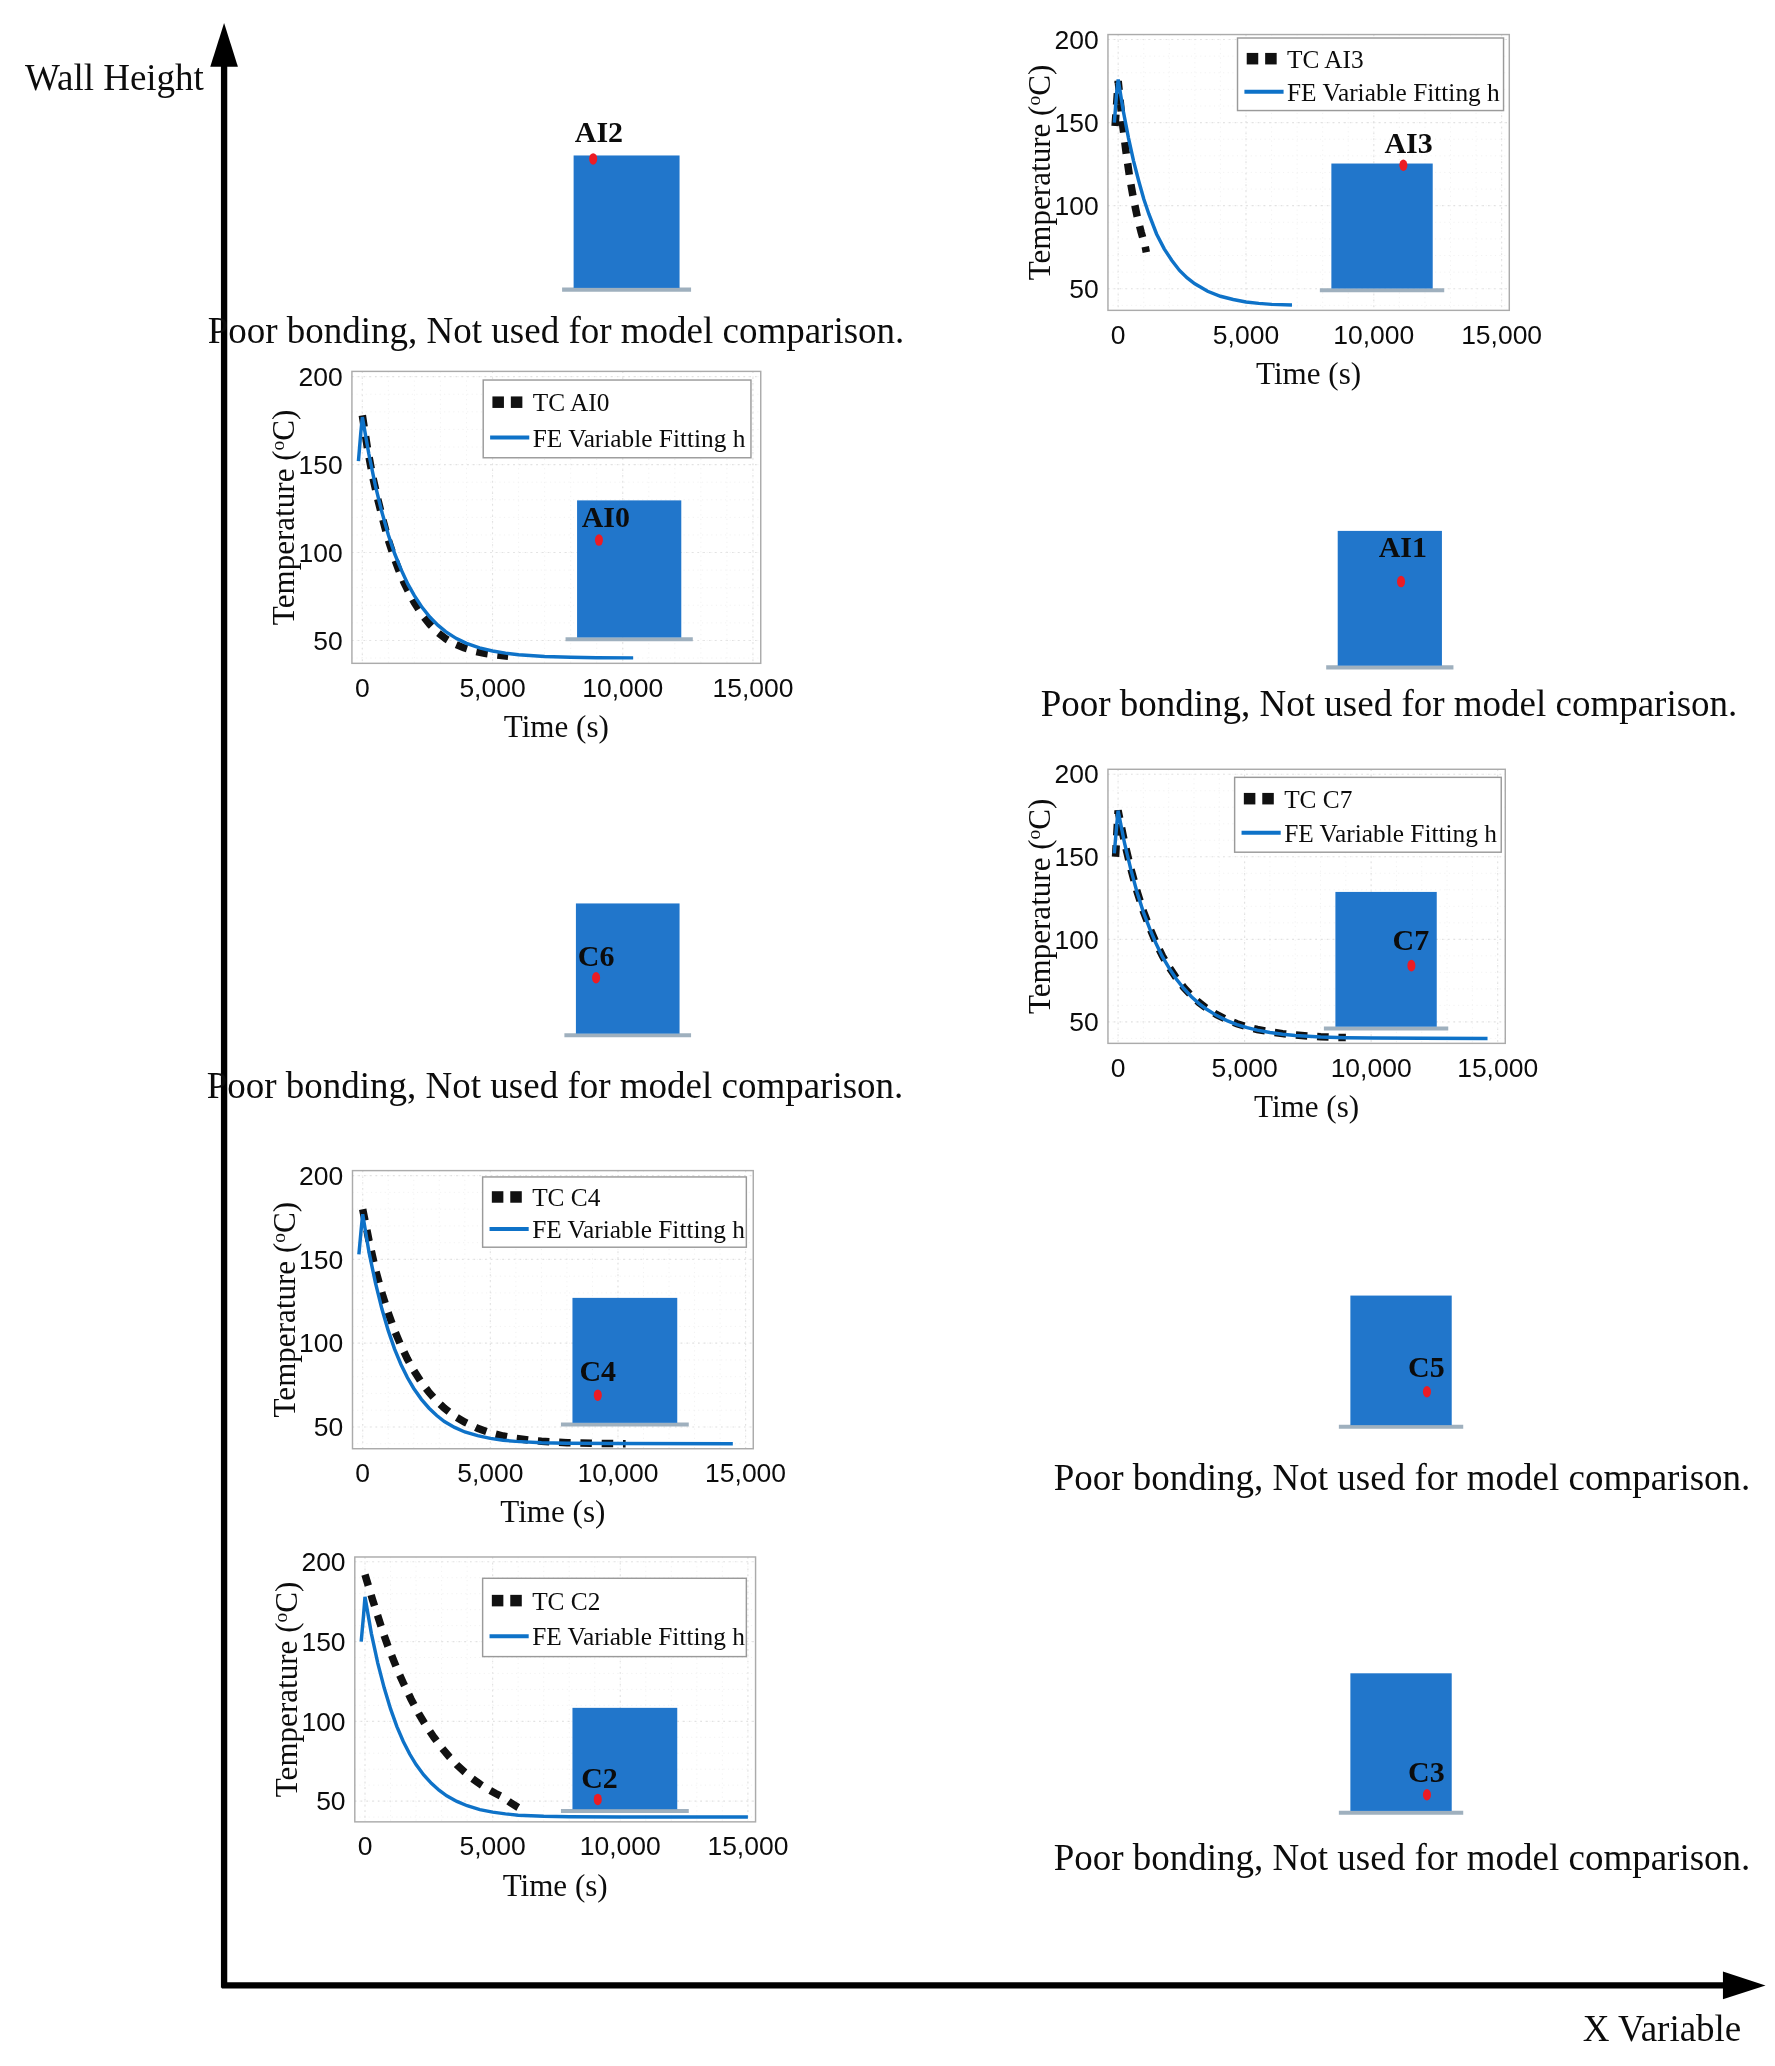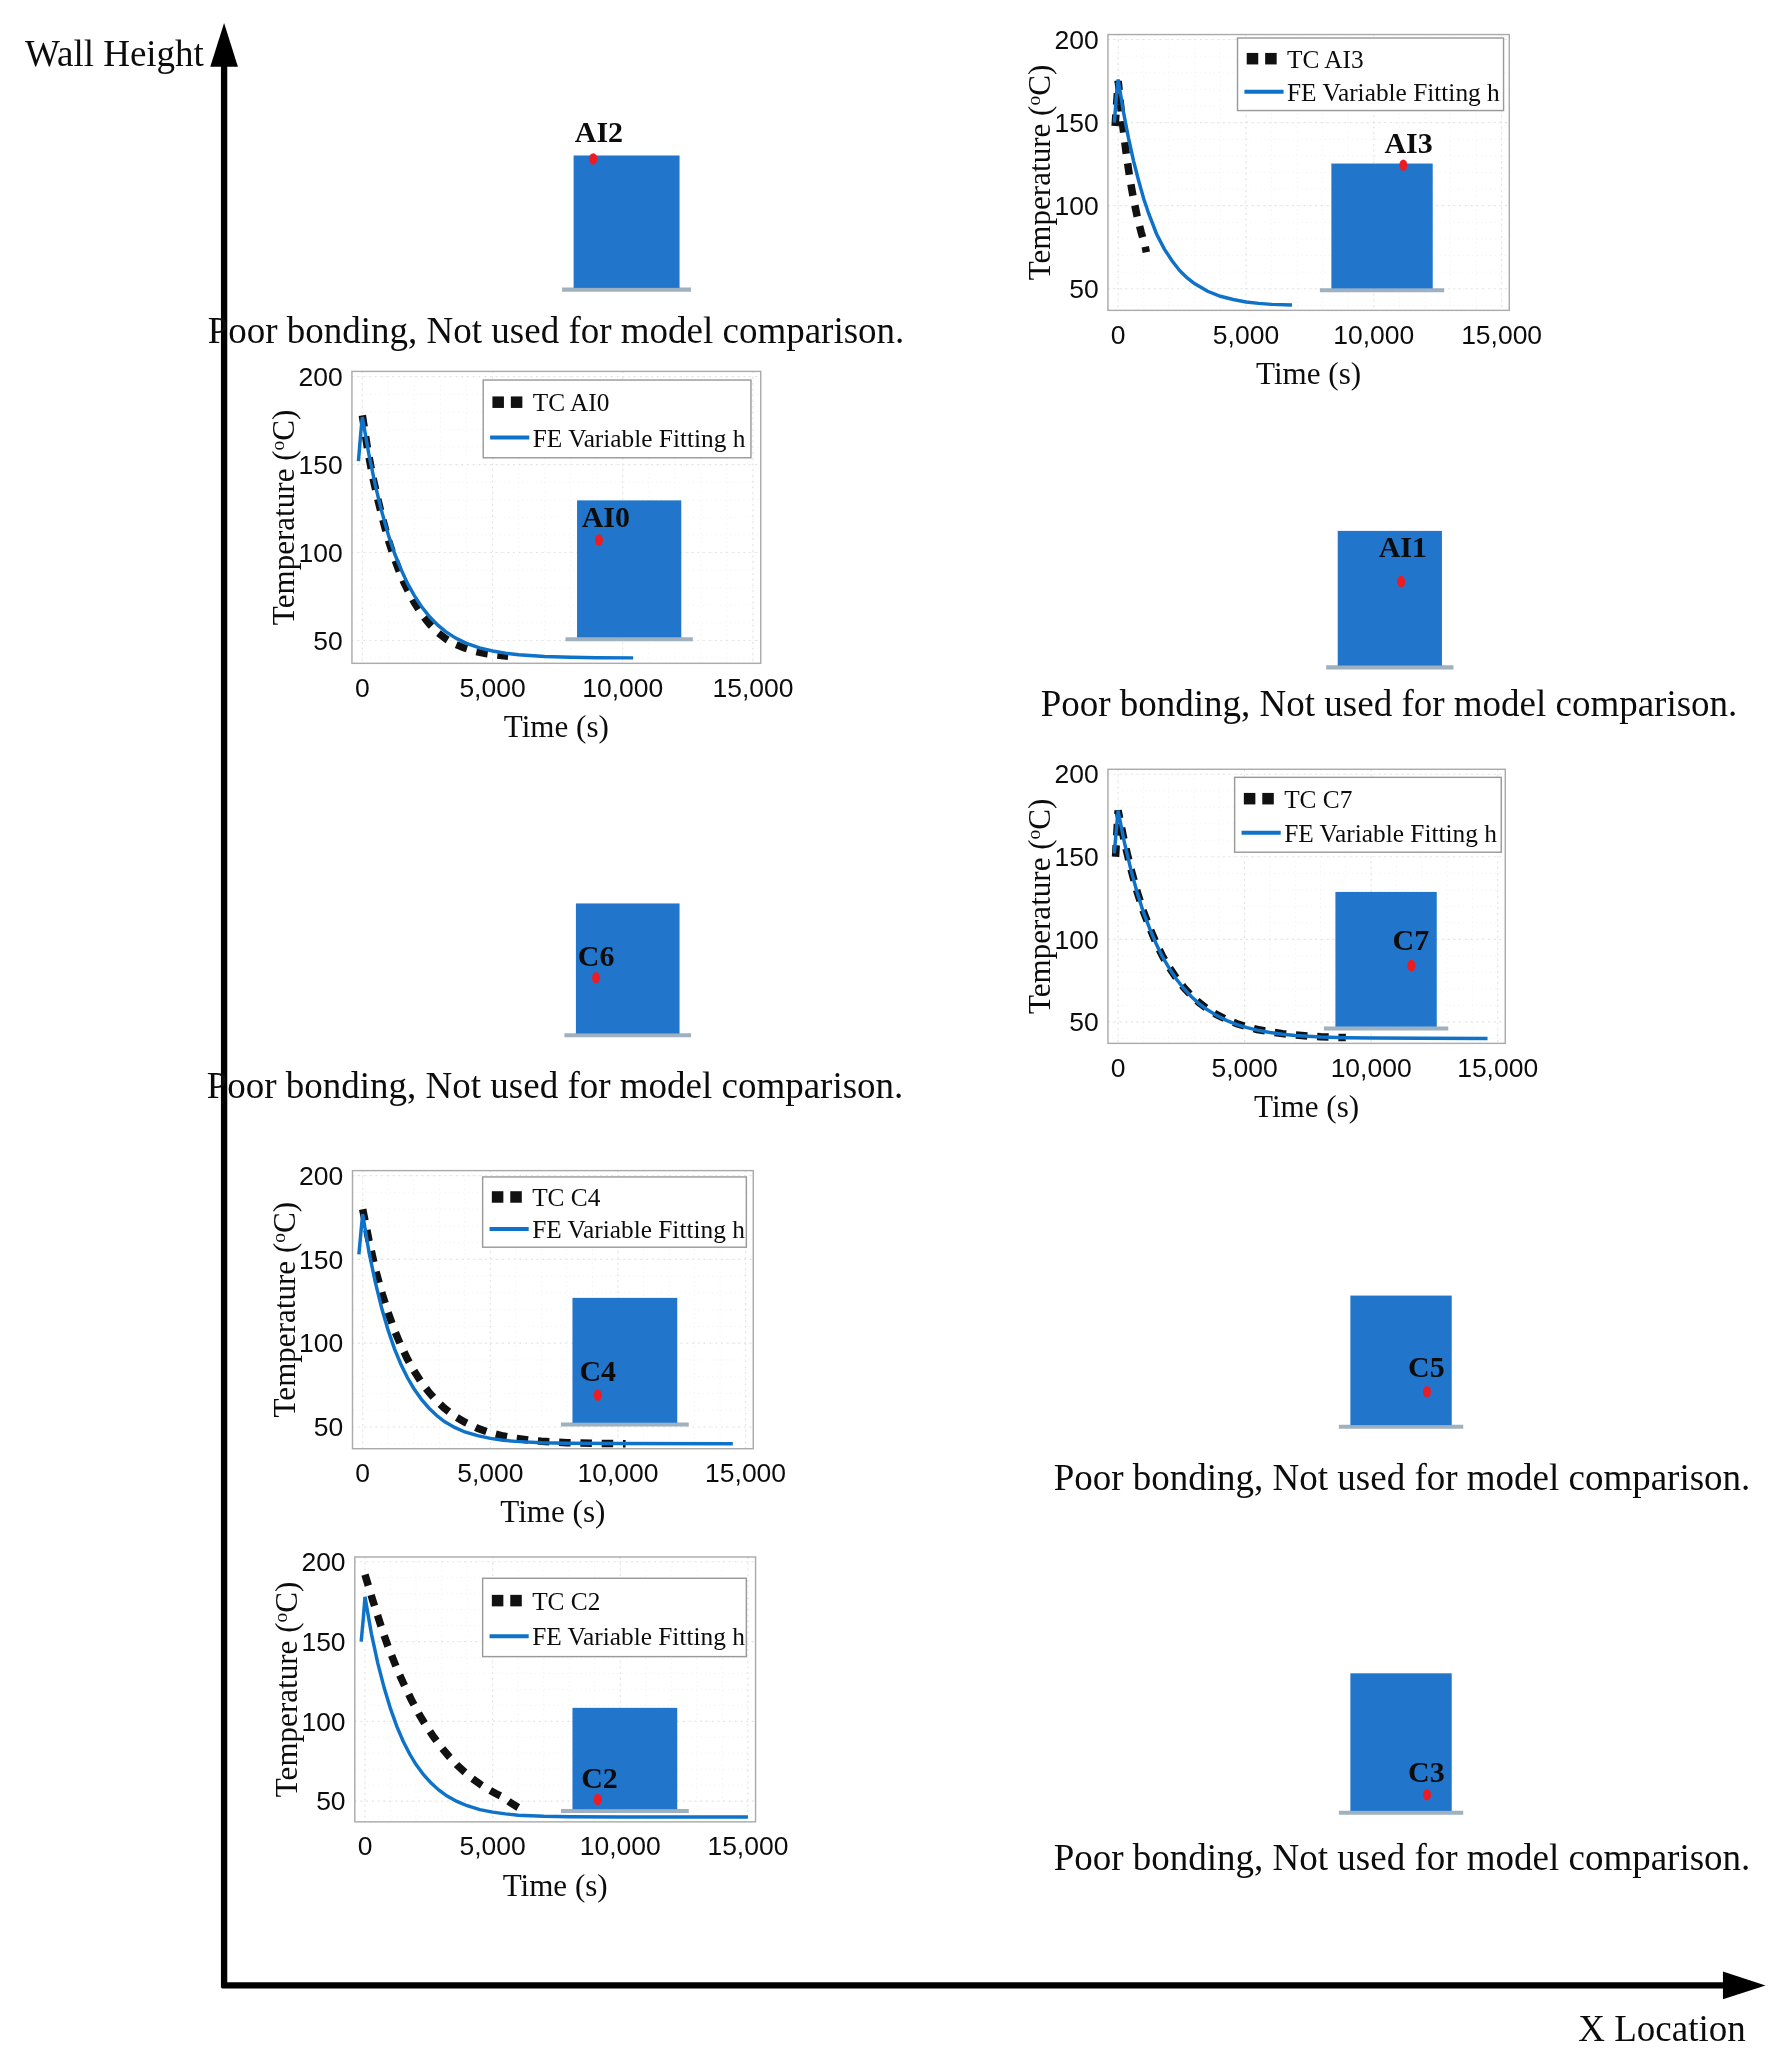--- a/index.html
+++ b/index.html
@@ -1,21 +1,21 @@
 <!DOCTYPE html>
 <html style="font-size:9.2px"><head>
 <meta charset="utf-8">
 <style>
   html,body{margin:0;padding:0;background:#ffffff;}
   #canvas{position:relative;width:1776px;height:2066px;background:#ffffff;overflow:hidden;
           font-family:"Liberation Serif",serif;}
   #plot-layer{position:absolute;left:0;top:0;}
   .big-label{position:absolute;font-size:37px;color:#0c0c0c;white-space:nowrap;
              font-family:"Liberation Serif",serif;}
-  #wall-height-label{left:25px;top:32px;}
+  #wall-height-label{left:25px;top:56px;}
   #x-location-label{left:1662px;top:2007px;transform:translateX(-50%);}
   .caption{position:absolute;font-size:37px;color:#0c0c0c;white-space:nowrap;
            transform:translateX(-50%);font-family:"Liberation Serif",serif;}
   #cap-AI2{left:556px;top:309px;}
   #cap-AI1{left:1389px;top:682px;}
   #cap-C6{left:555px;top:1064px;}
   #cap-C5{left:1402px;top:1456px;}
   #cap-C3{left:1402px;top:1836px;}
 </style>
 </head>
@@ -414,20 +414,20 @@
         <ellipse cx="2478" cy="2417" rx="7" ry="10" fill="#EC1C24"></ellipse>
       </g>
       <g>
         <line x1="2325" y1="3148" x2="2541" y2="3148" stroke="#9FB0BE" stroke-width="7"></line>
         <rect x="2345" y="2906" width="176" height="239" fill="#2176CB"></rect>
         <text x="2477" y="3094" fill="#0c0c0c" font-family="&quot;Liberation Serif&quot;,serif" font-size="52" text-anchor="middle" font-weight="bold">C3</text>
         <ellipse cx="2478" cy="3117" rx="7" ry="10" fill="#EC1C24"></ellipse>
       </g>
     </svg>
   <div class="big-label" id="wall-height-label">Wall Height</div>
-  <div class="big-label" id="x-location-label">X Location</div>
+  <div class="big-label" id="x-location-label">X Variable</div>
   <div class="caption" id="cap-AI2">Poor bonding, Not used for model comparison.</div>
   <div class="caption" id="cap-AI1">Poor bonding, Not used for model comparison.</div>
   <div class="caption" id="cap-C6">Poor bonding, Not used for model comparison.</div>
   <div class="caption" id="cap-C5">Poor bonding, Not used for model comparison.</div>
   <div class="caption" id="cap-C3">Poor bonding, Not used for model comparison.</div>
 </div>
 
 
 </body></html>

